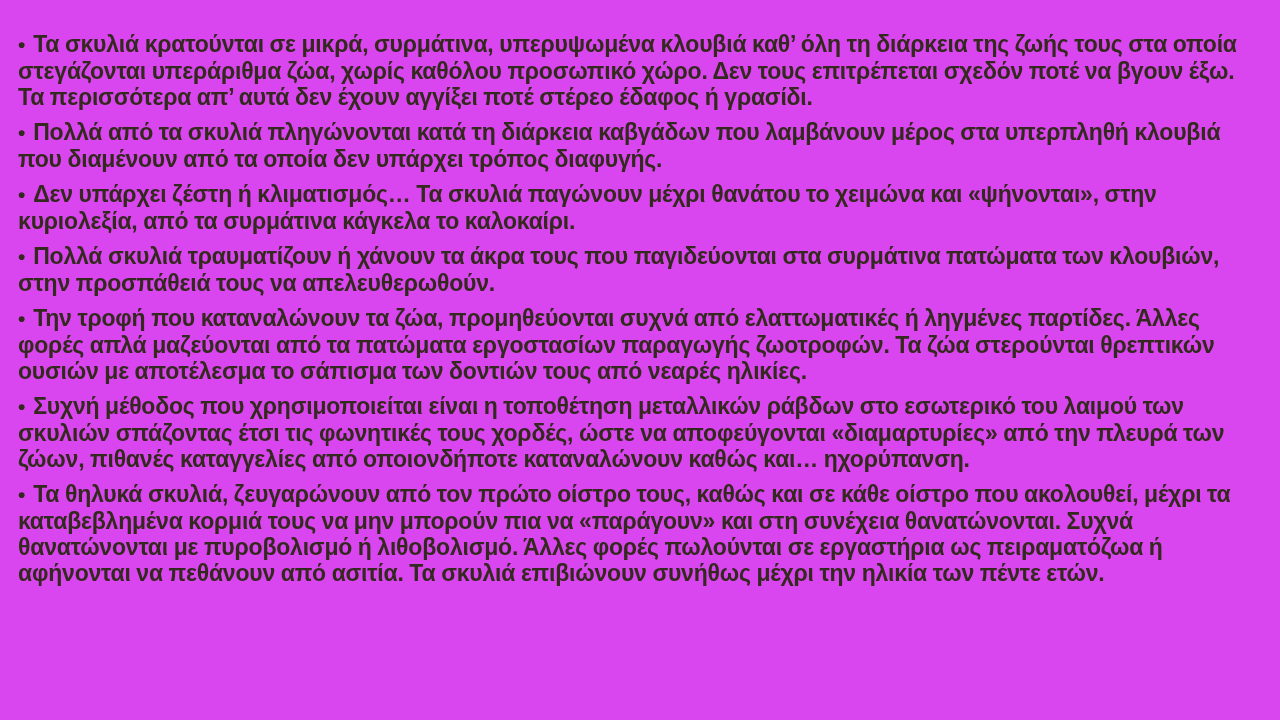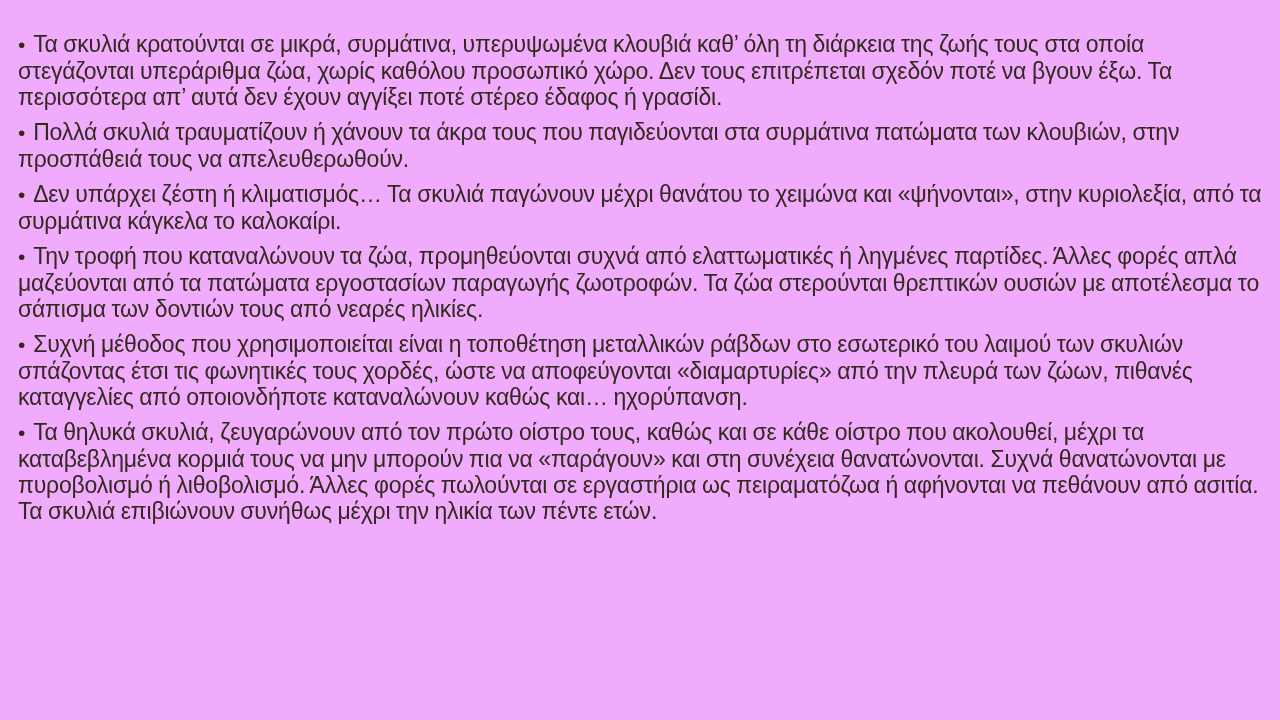--- a/index.html
+++ b/index.html
@@ -33,29 +33,30 @@
   }
   .bullet-marker {
     display: inline;
     margin-right: 0.38em;
     font-size: 21px;
   }
 </style>
 </head>
 <body>
 
-<div class="slide" style="background: #f0abfc; color: rgb(51, 41, 30);">
+<div class="slide" style="background: #d946ef; color: rgb(51, 41, 30); font-weight: bold;">
   <div class="bullet-list">
 
     <p class="bullet-item"><span class="bullet-marker">•</span><span>Τα σκυλιά κρατούνται σε μικρά, συρμάτινα, υπερυψωμένα κλουβιά καθ’ όλη τη διάρκεια της ζωής τους στα οποία στεγάζονται υπεράριθμα ζώα, χωρίς καθόλου προσωπικό χώρο. Δεν τους επιτρέπεται σχεδόν ποτέ να βγουν έξω. Τα περισσότερα απ’ αυτά δεν έχουν αγγίξει ποτέ στέρεο έδαφος ή γρασίδι.</span></p>
 
+    <p class="bullet-item"><span class="bullet-marker">•</span><span>Πολλά από τα σκυλιά πληγώνονται κατά τη διάρκεια καβγάδων που λαμβάνουν μέρος στα υπερπληθή κλουβιά που διαμένουν από τα οποία δεν υπάρχει τρόπος διαφυγής.</span></p>
+
+    <p class="bullet-item"><span class="bullet-marker">•</span><span>Δεν υπάρχει ζέστη ή κλιματισμός… Τα σκυλιά παγώνουν μέχρι θανάτου το χειμώνα και «ψήνονται», στην κυριολεξία, από τα συρμάτινα κάγκελα το καλοκαίρι.</span></p>
 
     <p class="bullet-item"><span class="bullet-marker">•</span><span>Πολλά σκυλιά τραυματίζουν ή χάνουν τα άκρα τους που παγιδεύονται στα συρμάτινα πατώματα των κλουβιών, στην προσπάθειά τους να απελευθερωθούν.</span></p>
-
-    <p class="bullet-item"><span class="bullet-marker">•</span><span>Δεν υπάρχει ζέστη ή κλιματισμός… Τα σκυλιά παγώνουν μέχρι θανάτου το χειμώνα και «ψήνονται», στην κυριολεξία, από τα συρμάτινα κάγκελα το καλοκαίρι.</span></p>
 
 
     <p class="bullet-item"><span class="bullet-marker">•</span><span>Την τροφή που καταναλώνουν τα ζώα, προμηθεύονται συχνά από ελαττωματικές ή ληγμένες παρτίδες. Άλλες φορές απλά μαζεύονται από τα πατώματα εργοστασίων παραγωγής ζωοτροφών. Τα ζώα στερούνται θρεπτικών ουσιών με αποτέλεσμα το σάπισμα των δοντιών τους από νεαρές ηλικίες.</span></p>
 
     <p class="bullet-item"><span class="bullet-marker">•</span><span>Συχνή μέθοδος που χρησιμοποιείται είναι η τοποθέτηση μεταλλικών ράβδων στο εσωτερικό του λαιμού των σκυλιών σπάζοντας έτσι τις φωνητικές τους χορδές, ώστε να αποφεύγονται «διαμαρτυρίες» από την πλευρά των ζώων, πιθανές καταγγελίες από οποιονδήποτε καταναλώνουν καθώς και… ηχορύπανση.</span></p>
 
     <p class="bullet-item"><span class="bullet-marker">•</span><span>Τα θηλυκά σκυλιά, ζευγαρώνουν από τον πρώτο οίστρο τους, καθώς και σε κάθε οίστρο που ακολουθεί, μέχρι τα καταβεβλημένα κορμιά τους να μην μπορούν πια να «παράγουν» και στη συνέχεια θανατώνονται. Συχνά θανατώνονται με πυροβολισμό ή λιθοβολισμό. Άλλες φορές πωλούνται σε εργαστήρια ως πειραματόζωα ή αφήνονται να πεθάνουν από ασιτία. Τα σκυλιά επιβιώνουν συνήθως μέχρι την ηλικία των πέντε ετών.</span></p>
 
   </div>
 </div>

